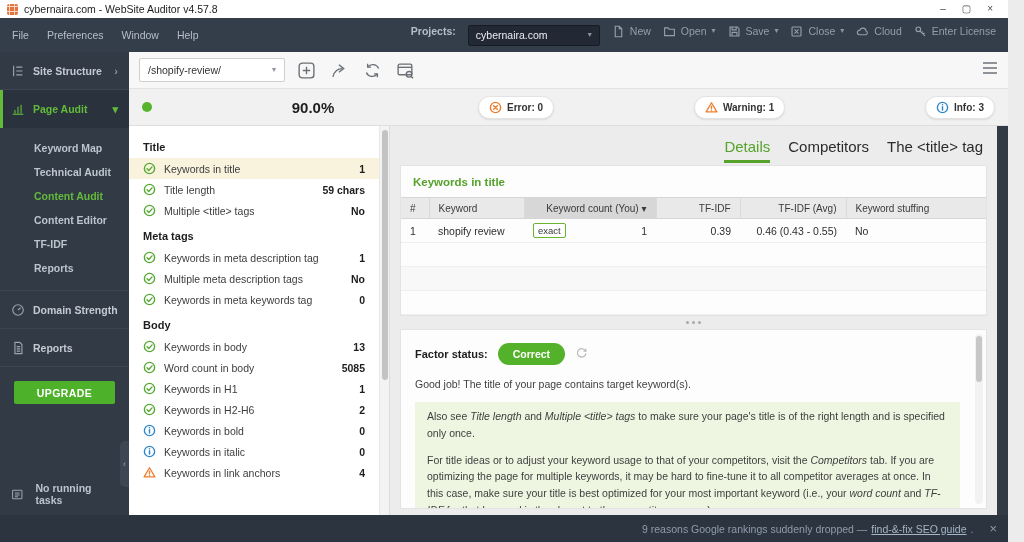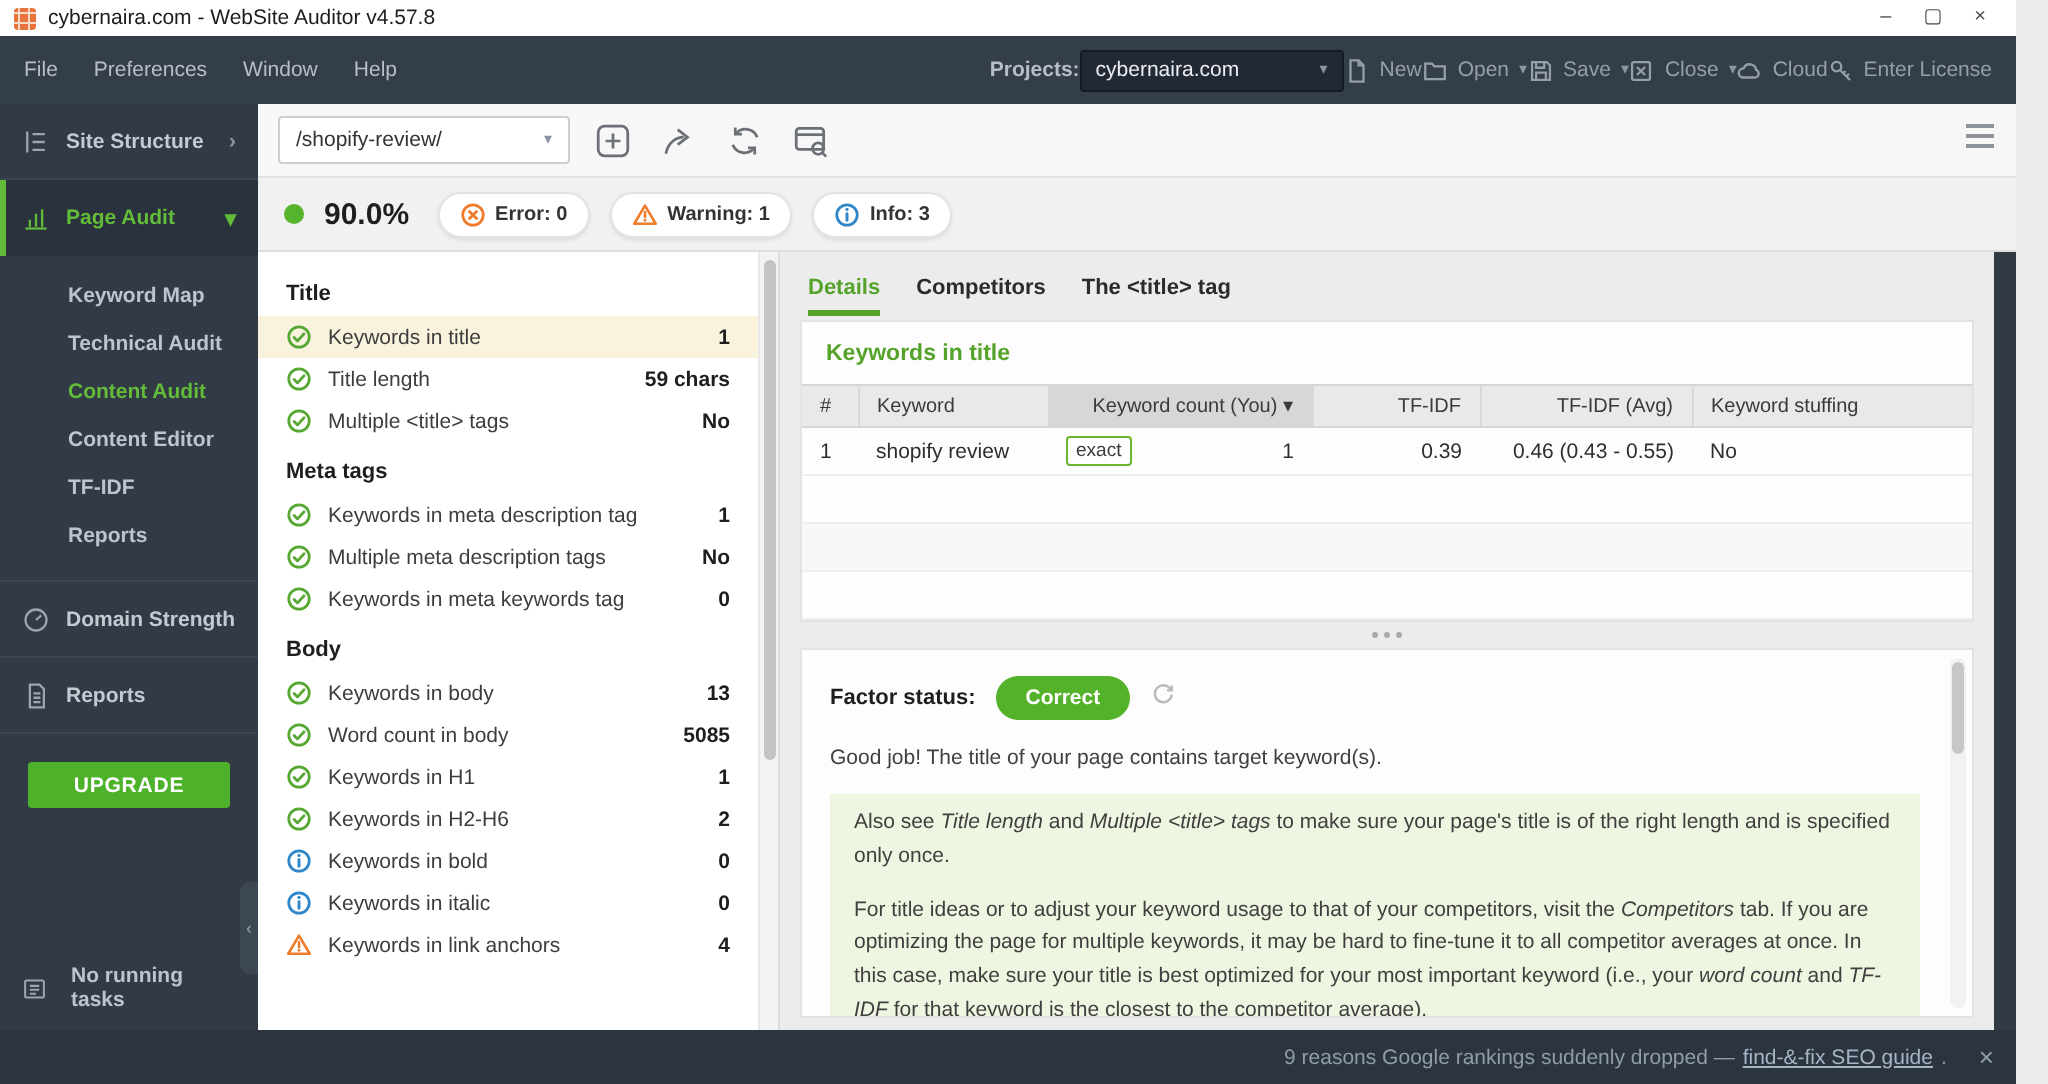--- a/index.html
+++ b/index.html
@@ -12,21 +12,21 @@
   .app-icon { width:11px; height:11px; border-radius:2px; background:#e8733c;
               background-image:linear-gradient(#f7dbc9 1px, transparent 1px), linear-gradient(90deg,#f7dbc9 1px, transparent 1px);
               background-size:5px 5px; background-position:2px 2px; }
   .titlebar-text { font-size:10.5px; color:#1c1c1c; flex:1; }
   .win-controls { display:flex; gap:16px; color:#4d4d4d; font-size:10px; padding-right:8px; align-items:center; }
   .win-controls span { cursor:default; line-height:10px; }
 
   
   .menubar { flex:0 0 34px; background:#343d4a; display:flex; align-items:center; padding:0 12px; }
   .menus { display:flex; gap:18px; font-size:10.5px; color:#b6bfc9; }
-  .menubar-right { margin-left:auto; display:flex; align-items:center; }
+  .menubar-right { margin-left:auto; display:flex; align-items:flex-start; gap:12px; }
   .projects-label { color:#b6bfc9; font-size:10.5px; font-weight:bold; }
   .project-select { width:132px; height:21px; background:#222935; border:1px solid #171c24; border-radius:2px;
                     color:#e9edf2; font-size:10.5px; display:flex; align-items:center; padding:0 7px; }
   .project-select .caret { margin-left:auto; }
   .caret { color:#8b95a1; font-size:8px; line-height:8px; }
   .action-btn { display:flex; align-items:center; gap:5px; color:#959fab; font-size:10.5px; }
   .action-btn svg { width:13px; height:13px; stroke:#959fab; fill:none; stroke-width:1.4; }
 
   
   .app-body { flex:1; display:flex; min-height:0; }
@@ -55,21 +55,21 @@
   .main { flex:1; display:flex; flex-direction:column; min-width:0; background:#ececec; }
   .toolbar { flex:0 0 37px; background:#f7f7f7; border-bottom:1px solid #e2e2e2; display:flex; align-items:center; padding:0 10px; gap:9px; }
   .url-select { width:146px; height:24px; background:#ffffff; border:1px solid #cfcfcf; border-radius:2px;
                 display:flex; align-items:center; font-size:10.5px; color:#333; padding:0 8px; }
   .url-select .caret { margin-left:auto; }
   .tool-btn { width:24px; height:24px; display:flex; align-items:center; justify-content:center; color:#6b7076; }
   .tool-btn svg { width:19px; height:19px; stroke:currentColor; fill:none; stroke-width:1.3; }
   .hamburger { margin-left:auto; color:#8d9399; }
   .hamburger svg { width:16px; height:14px; stroke:currentColor; stroke-width:2; }
 
-  .scorebar { flex:0 0 37px; background:#f1f1f1; border-bottom:1px solid #dedede; display:flex; align-items:center; gap:10px; padding:0 13px; }
+  .scorebar { flex:0 0 37px; background:#f1f1f1; border-bottom:1px solid #dedede; display:flex; align-items:center; gap:10px; padding:0 13px;justify-content:space-between; }
   .score-dot { width:10px; height:10px; border-radius:50%; background:#55b42c; }
   .score-value { font-size:15px; font-weight:bold; color:#1e1e1e; margin-right:4px; }
   .pill { height:23px; background:#ffffff; border:1px solid #e3e3e3; border-radius:12px; display:flex; align-items:center;
           gap:5px; padding:0 10px; font-size:10px; font-weight:bold; color:#333; box-shadow:0 1px 2px rgba(0,0,0,.09); }
   .pill svg { width:13px; height:13px; }
 
   .content { flex:1; display:flex; min-height:0; }
 
   
   .factors-panel { flex:0 0 261px; background:#ffffff; border-right:1px solid #dcdcdc; display:flex; min-height:0; }
@@ -77,21 +77,21 @@
   .section-header { font-size:11px; font-weight:bold; color:#1e1e1e; padding:9px 14px 5px 14px; }
   .factor-row { height:21px; display:flex; align-items:center; gap:8px; padding:0 14px; font-size:10.5px; color:#3d3d3d; }
   .factor-row.selected { background:#f9f3de; }
   .factor-row .ic { width:13px; height:13px; flex:0 0 13px; }
   .factor-row .value { margin-left:auto; font-weight:bold; color:#1e1e1e; }
   .panel-scrollbar { flex:0 0 10px; background:#f3f3f3; border-left:1px solid #e8e8e8; position:relative; }
   .panel-scrollbar .thumb { position:absolute; left:2px; width:6px; top:4px; height:250px; border-radius:3px; background:#c3c3c3; }
 
   
   .details-panel { flex:1; display:flex; flex-direction:column; min-width:0; padding:6px 10px 6px 10px; background:#ececec; }
-  .tabs { display:flex; gap:18px; font-size:11px; font-weight:bold; color:#2b2b2b; padding:6px 4px 0 4px; }
+  .tabs { display:flex; gap:18px; font-size:15px; font-weight:normal; color:#2b2b2b; padding:6px 4px 0 4px;justify-content:flex-end; }
   .tab { padding-bottom:5px; border-bottom:3px solid transparent; }
   .tab.active { color:#55a32a; border-bottom-color:#55a32a; }
   .table-card { background:#fdfdfd; border:1px solid #e3e3e3; margin-top:2px; }
   .card-heading { color:#55a32a; font-weight:bold; font-size:11.5px; padding:10px 12px 9px 12px; }
   table.kw { width:100%; border-collapse:collapse; font-size:10.5px; table-layout:fixed; }
   table.kw th { background:#e9e9e9; font-weight:normal; color:#3a3a3a; height:21px; padding:0 9px;
                 border-top:1px solid #d6d6d6; border-bottom:1px solid #d6d6d6; font-size:10px; white-space:nowrap; overflow:hidden; }
   table.kw th + th { border-left:1px solid #d9d9d9; }
   table.kw th.sorted { background:#d7d7d7; }
   table.kw td { height:24px; padding:0 9px; color:#2e2e2e; border-bottom:1px solid #efefef; white-space:nowrap; overflow:hidden; }

